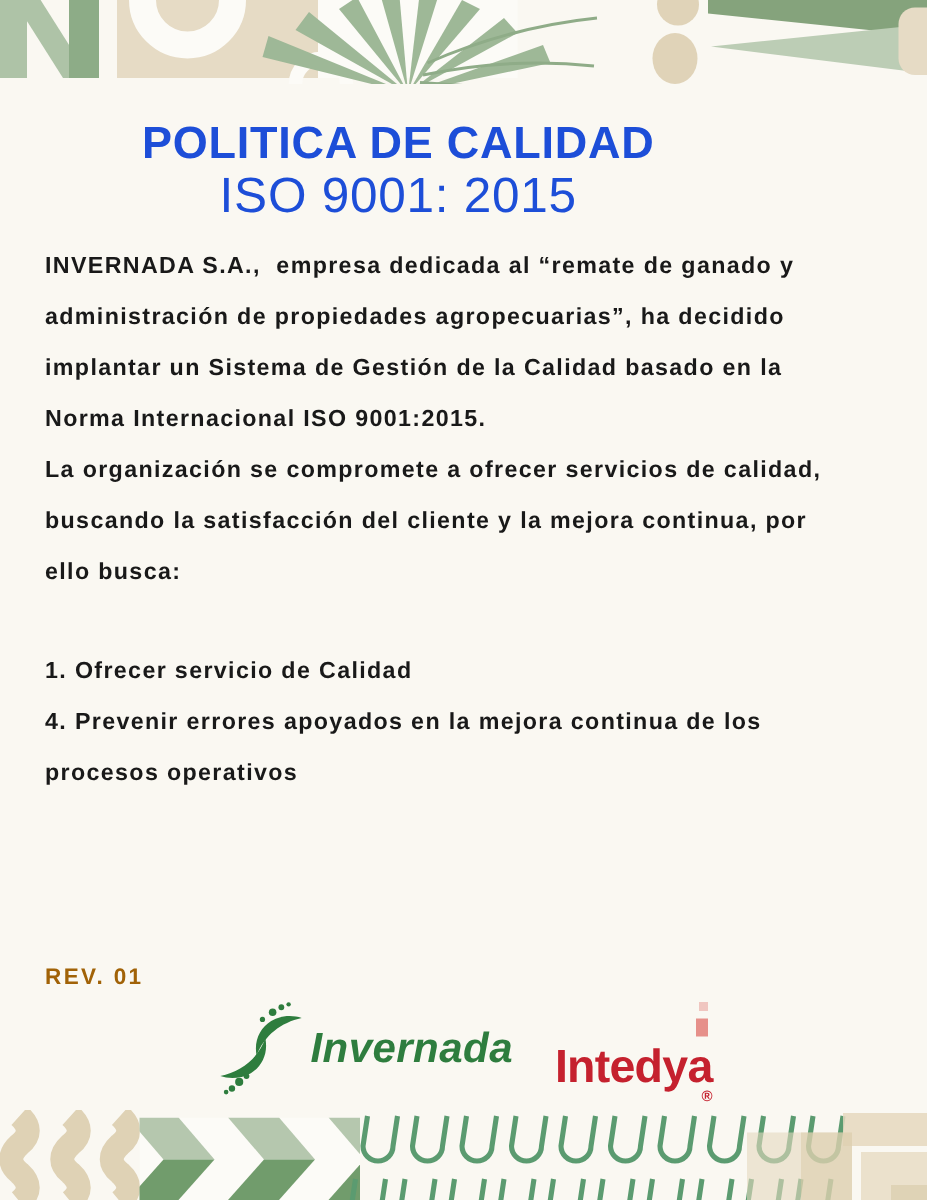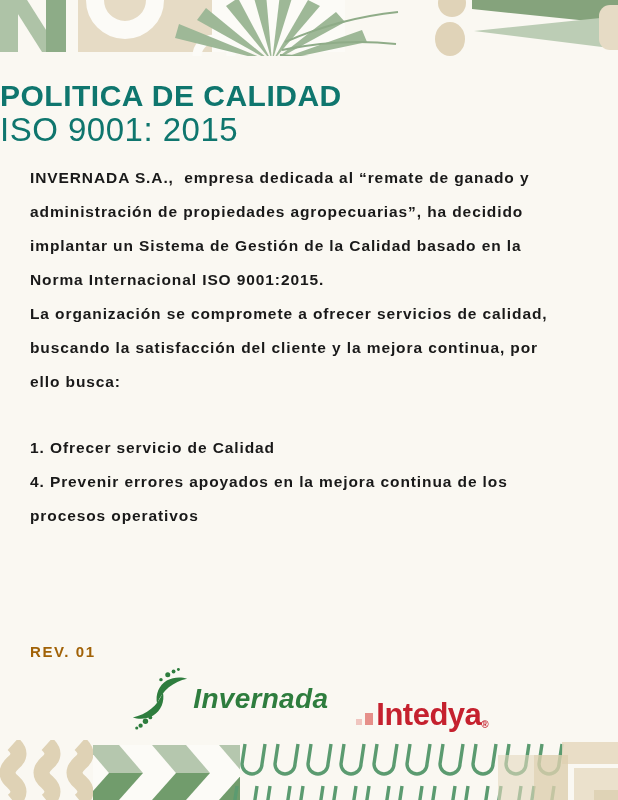--- a/index.html
+++ b/index.html
@@ -4,39 +4,39 @@
 <style>
   html,body{margin:0;padding:0;}
   body{width:618px;height:800px;overflow:hidden;background:#faf8f2;
        font-family:"Liberation Sans", sans-serif;}
   .page{position:relative;width:618px;height:800px;background:#faf8f2;overflow:hidden;}
 
   .top-band{position:absolute;top:0;left:0;width:618px;height:56px;}
   .bottom-band{position:absolute;left:0;bottom:0;width:618px;height:60px;}
   .top-band svg,.bottom-band svg{display:block;}
 
-  .title-block{position:absolute;top:78px;left:0;width:531px;text-align:left;color:#0f766e;}
+  .title-block{position:absolute;top:78px;left:0;width:531px;text-align:center;color:#1d4ed8;}
   .title-block h1{margin:0;font-size:30px;line-height:36px;font-weight:bold;letter-spacing:.5px;}
   .title-block h2{margin:0;font-size:33px;line-height:31px;font-weight:400;letter-spacing:.5px;}
 
   .content{position:absolute;top:161px;left:30px;width:585px;color:#191919;}
   .content p{margin:0;font-size:15.5px;font-weight:bold;letter-spacing:.9px;
              line-height:34px;white-space:pre;}
   .content .list{margin-top:32px;}
 
   .rev{position:absolute;top:643px;left:30px;font-size:15px;font-weight:bold;
        letter-spacing:1.6px;color:#a16207;}
 
   .logos{position:absolute;top:668px;left:0;width:618px;display:flex;
-         justify-content:center;align-items:flex-end;gap:28px;}
+         justify-content:center;align-items:flex-start;gap:28px;}
   .inv-logo{display:flex;align-items:center;}
   .inv-word{font-size:28px;font-weight:bold;font-style:italic;color:#2e7d3e;
             letter-spacing:.3px;margin-left:2px;}
   .intedya{display:flex;flex-direction:column;align-items:flex-start;}
-  .intedya-top{display:flex;align-items:flex-end;}
+  .intedya-top{display:flex;align-items:flex-end;flex-direction:column;}
   .bar1{width:6px;height:6px;background:#f0c6c0;margin:0 3px 5px 0;}
   .bar2{width:8px;height:12px;background:#e6908a;margin:0 3px 5px 0;}
   .intedya-word{font-size:31px;line-height:30px;font-weight:bold;color:#c5212e;letter-spacing:-.5px;}
   .intedya-reg{font-size:10px;color:#c5212e;vertical-align:top;font-weight:bold;}
   .intedya-tagline{font-size:11px;font-weight:bold;color:#d4403a;letter-spacing:.6px;margin-top:2px;}
 </style>
 </head>
 <body>
 
 <div class="page">

